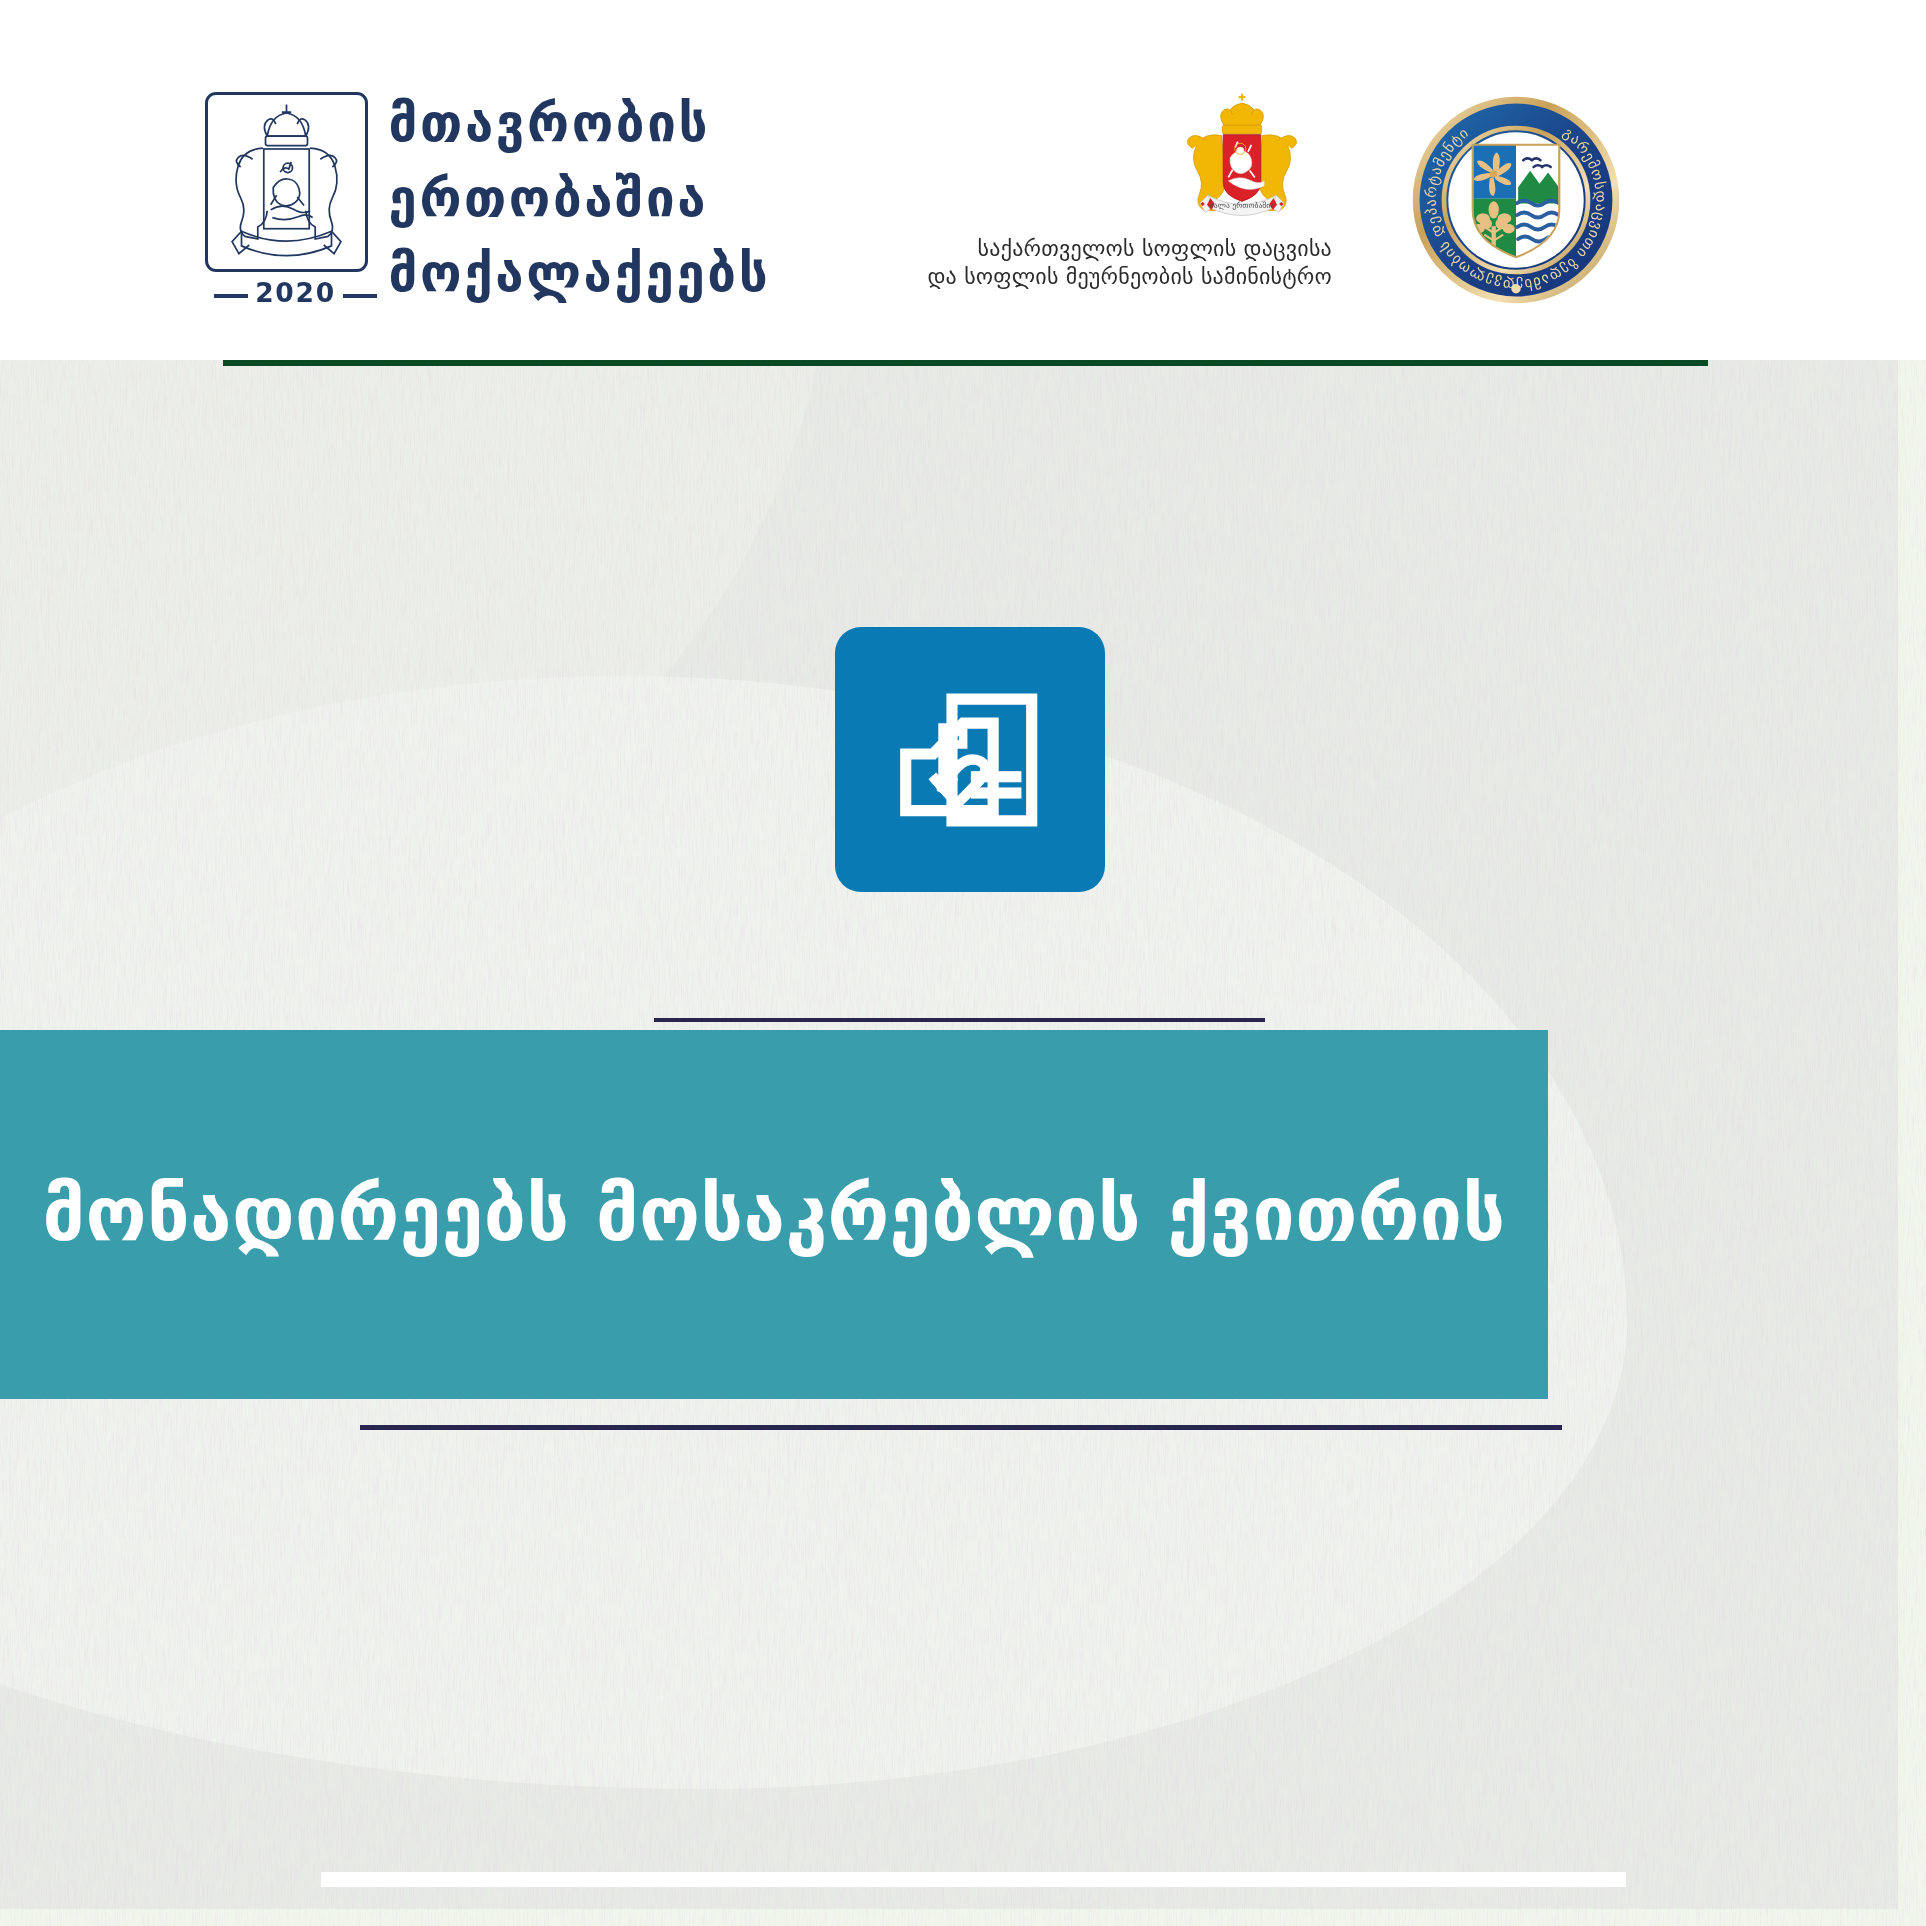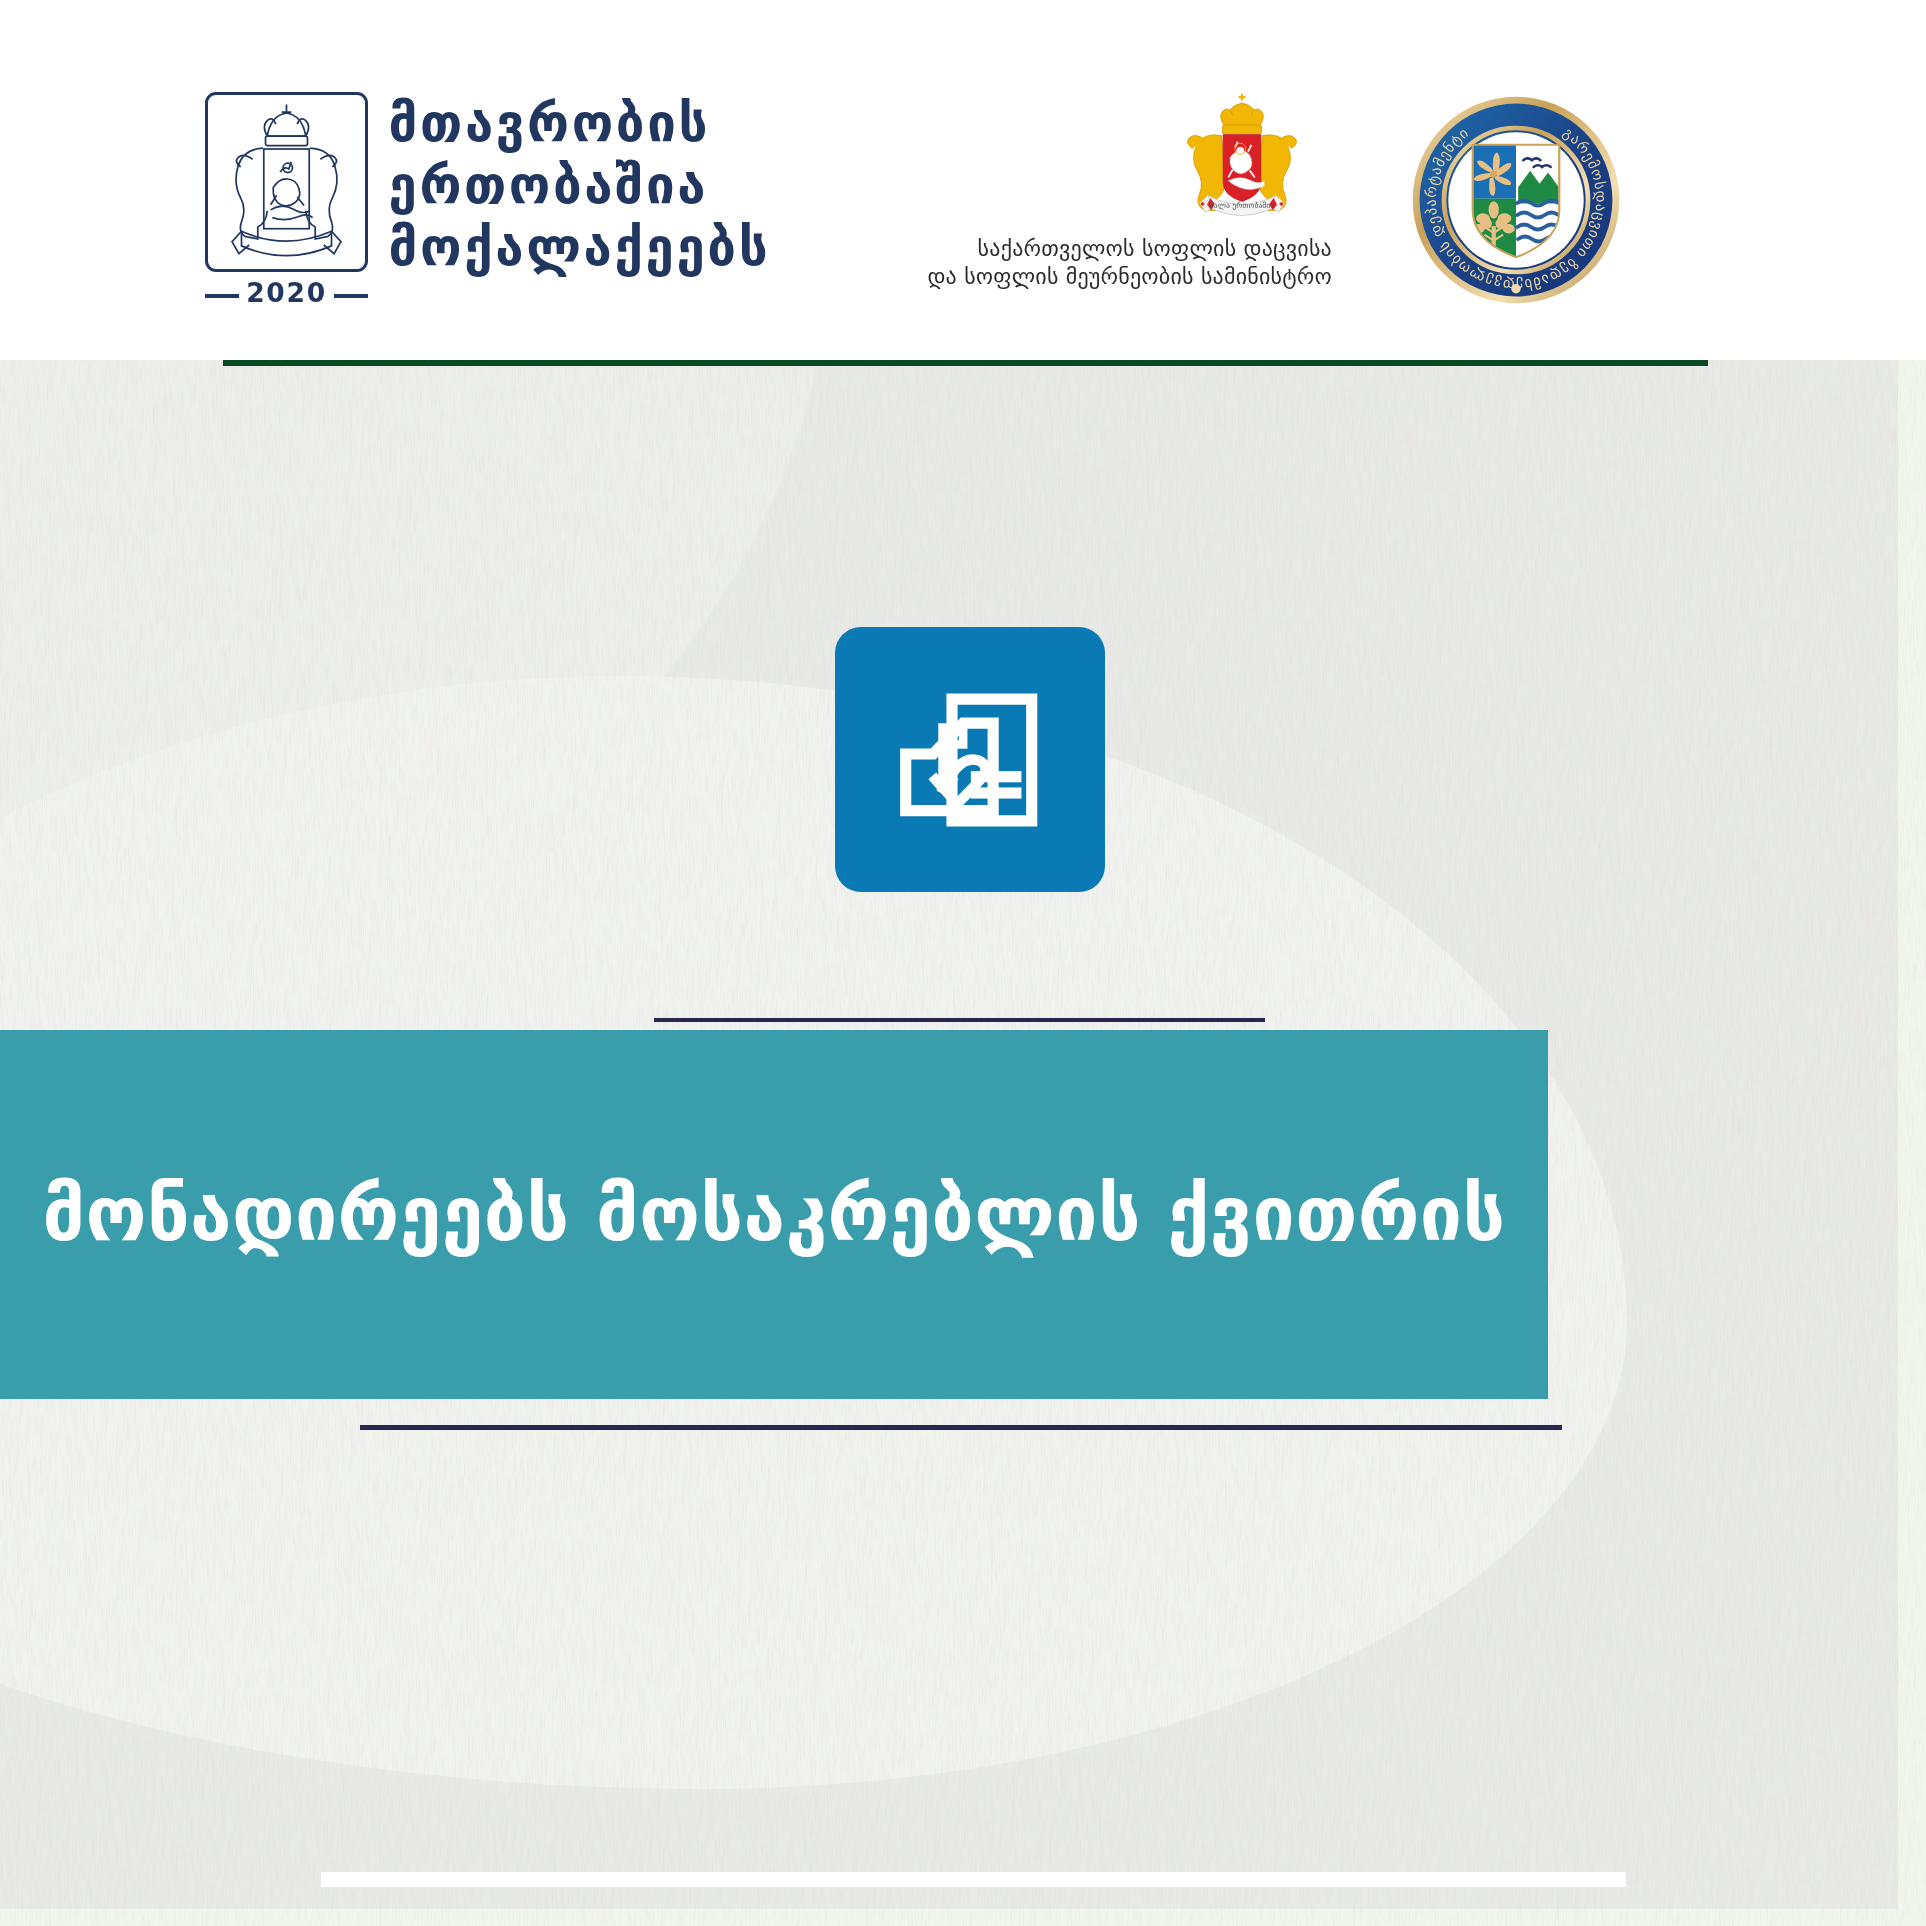--- a/index.html
+++ b/index.html
@@ -97,21 +97,21 @@
   .gov-crest-box {
     width: 163px;
     height: 180px;
     border: 3px solid #22375f;
     border-radius: 11px;
     position: relative;
     box-sizing: border-box;
   }
   .gov-crest-year {
     position: absolute;
-    left: 0;
+    left: 9px;
     top: 185px;
     width: 163px;
     text-align: center;
     font-size: 26.5px;
     font-weight: bold;
     color: #22375f;
     letter-spacing: 1.7px;
     font-family: "DejaVu Sans", sans-serif;
   }
   .gov-crest-year::before,
@@ -123,21 +123,21 @@
     height: 3.9px;
     background: #22375f;
   }
   .gov-crest-year::before { left: 0; }
   .gov-crest-year::after  { right: 0; }
 
   .gov-logo-lines {
     display: flex;
     flex-direction: column;
     justify-content: center;
-    gap: 4px;
+    gap: 17px;
     padding-top: 2.6px;
   }
   .gov-logo-lines span {
     font-family: "DejaVu Sans", sans-serif;
     font-size: 51px;
     line-height: 1.14;
     font-weight: 700;
     color: #22375f;
     letter-spacing: 2.6px;
     white-space: nowrap;

